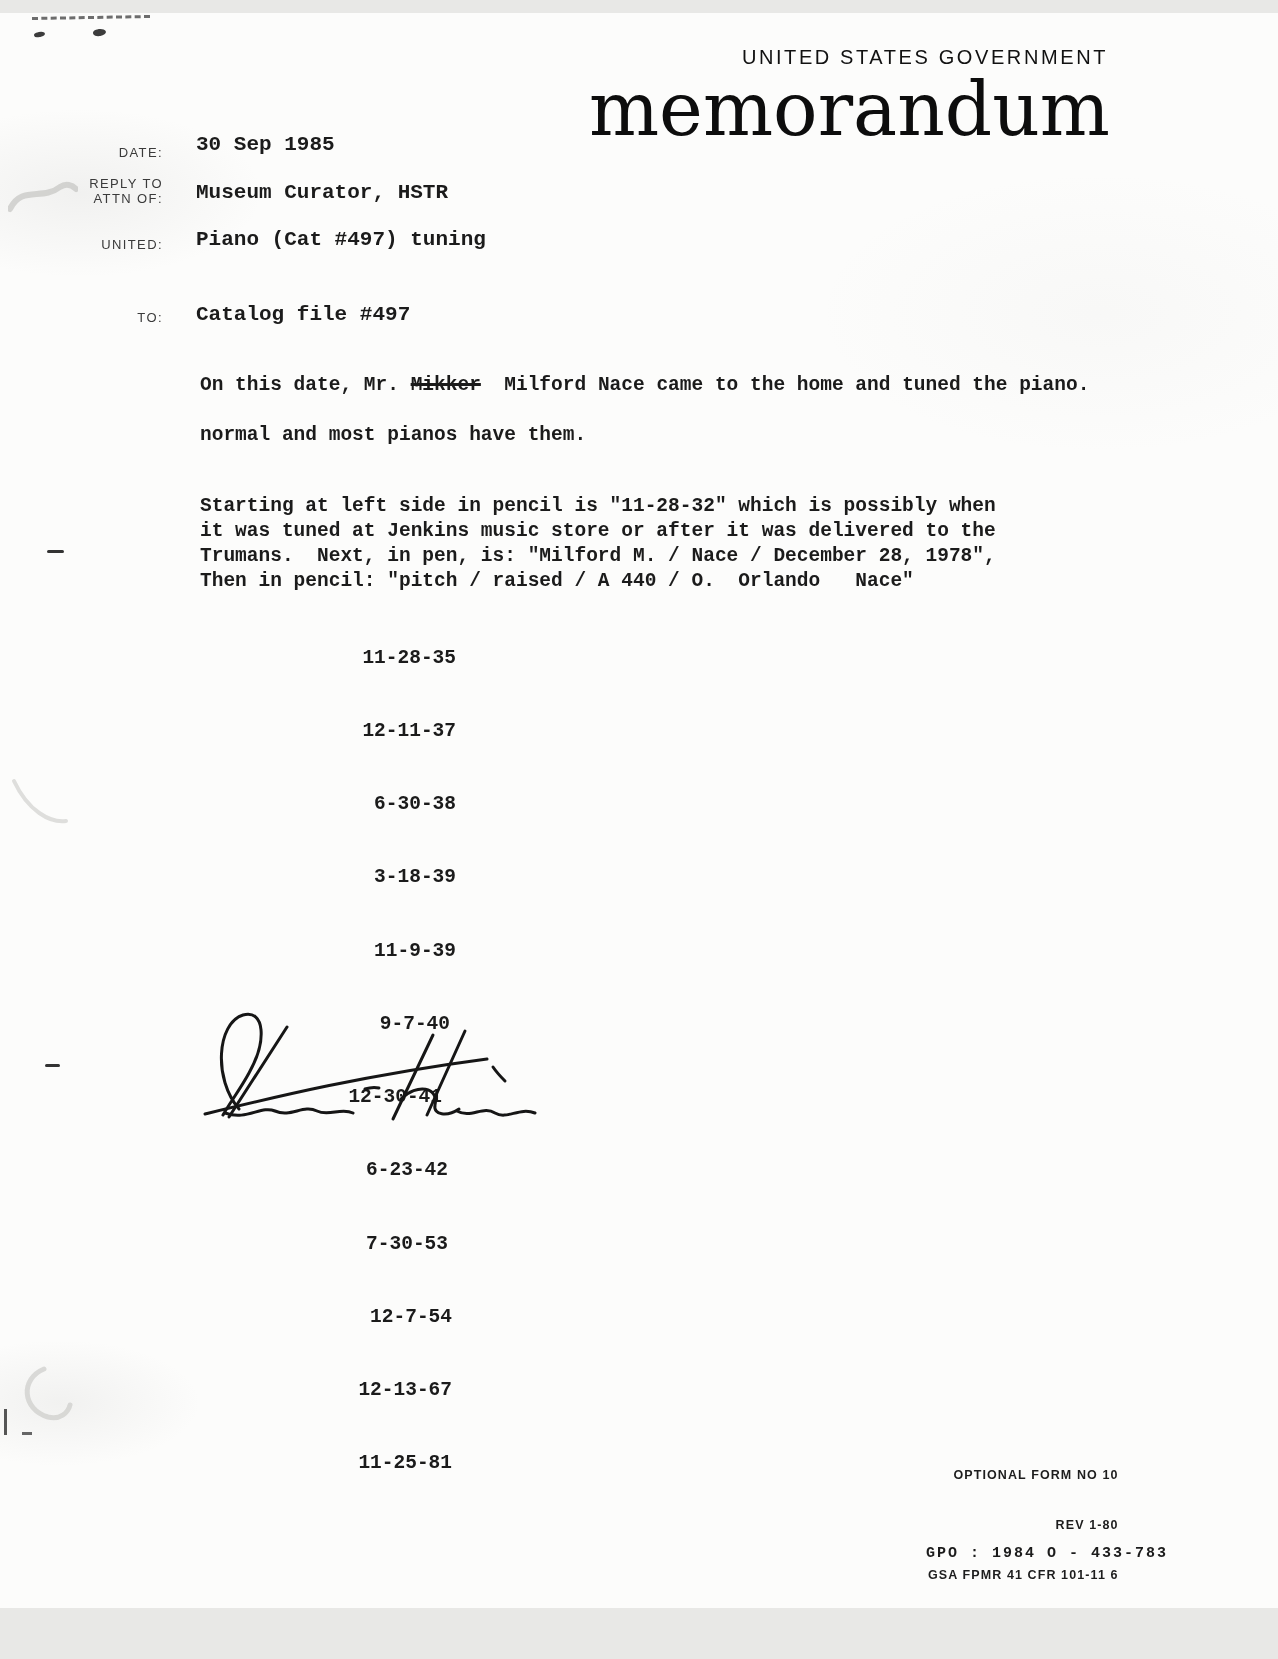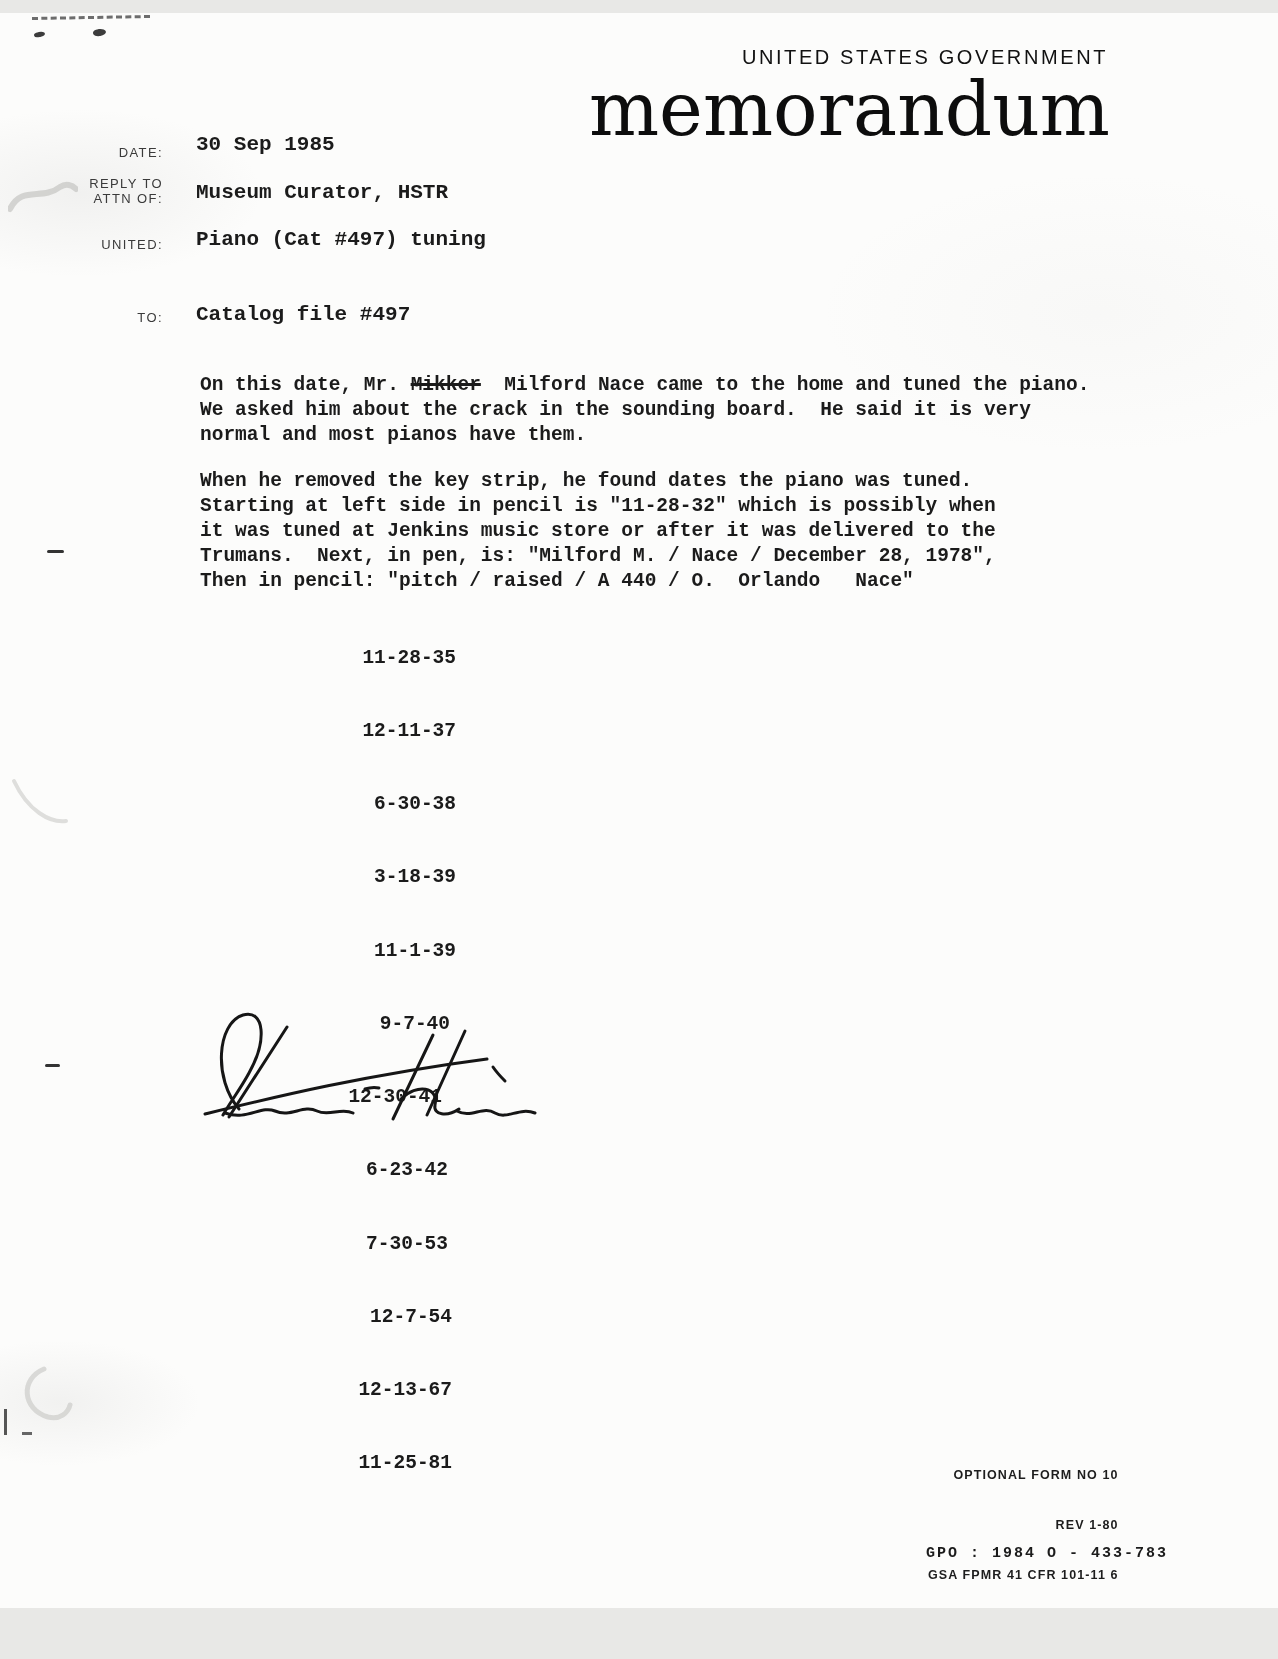--- a/index.html
+++ b/index.html
@@ -114,35 +114,33 @@
  ATTN OF:</div>
   <div class="abs tw fvalue" style="top:168px">Museum Curator, HSTR</div>
 
   <div class="abs flabel" style="top:224px">UNITED:</div>
   <div class="abs tw fvalue" style="top:215px">Piano (Cat #497) tuning</div>
 
   <div class="abs flabel" style="top:297px">TO:</div>
   <div class="abs tw fvalue" style="top:290px">Catalog file #497</div>
 
   <div class="abs tw bodyline" style="top:360px"><span>On this date, Mr. </span><span class="struck">Mikker</span><span>  Milford Nace came to the home and tuned the piano.</span></div>
-  <div class="abs tw bodyline" style="top:385px">We asked him about the crack in the sounding board.  He said it is very</div>
   <div class="abs tw bodyline" style="top:410px">normal and most pianos have them.</div>
 
-  <div class="abs tw bodyline" style="top:456px">When he removed the key strip, he found dates the piano was tuned.</div>
   <div class="abs tw bodyline" style="top:481px">Starting at left side in pencil is "11-28-32" which is possibly when</div>
   <div class="abs tw bodyline" style="top:506px">it was tuned at Jenkins music store or after it was delivered to the</div>
   <div class="abs tw bodyline" style="top:531px">Trumans.  Next, in pen, is: "Milford M. / Nace / December 28, 1978",</div>
   <div class="abs tw bodyline" style="top:556px">Then in pencil: "pitch / raised / A 440 / O.  Orlando   Nace"</div>
 
   <div class="abs tw dates">
     <div>11-28-35</div>
     <div>12-11-37</div>
     <div>6-30-38</div>
     <div>3-18-39</div>
-    <div>11-1-39</div>
+    <div>11-9-39</div>
     <div style="padding-right:6px">9-7-40</div>
     <div style="padding-right:14px">12-30-41</div>
     <div style="padding-right:8px">6-23-42</div>
     <div style="padding-right:8px">7-30-53</div>
     <div style="padding-right:4px">12-7-54</div>
     <div style="padding-right:4px">12-13-67</div>
     <div style="padding-right:4px">11-25-81</div>
   </div>
 
   <svg class="abs sig" width="345" height="125" viewBox="0 0 345 125">

